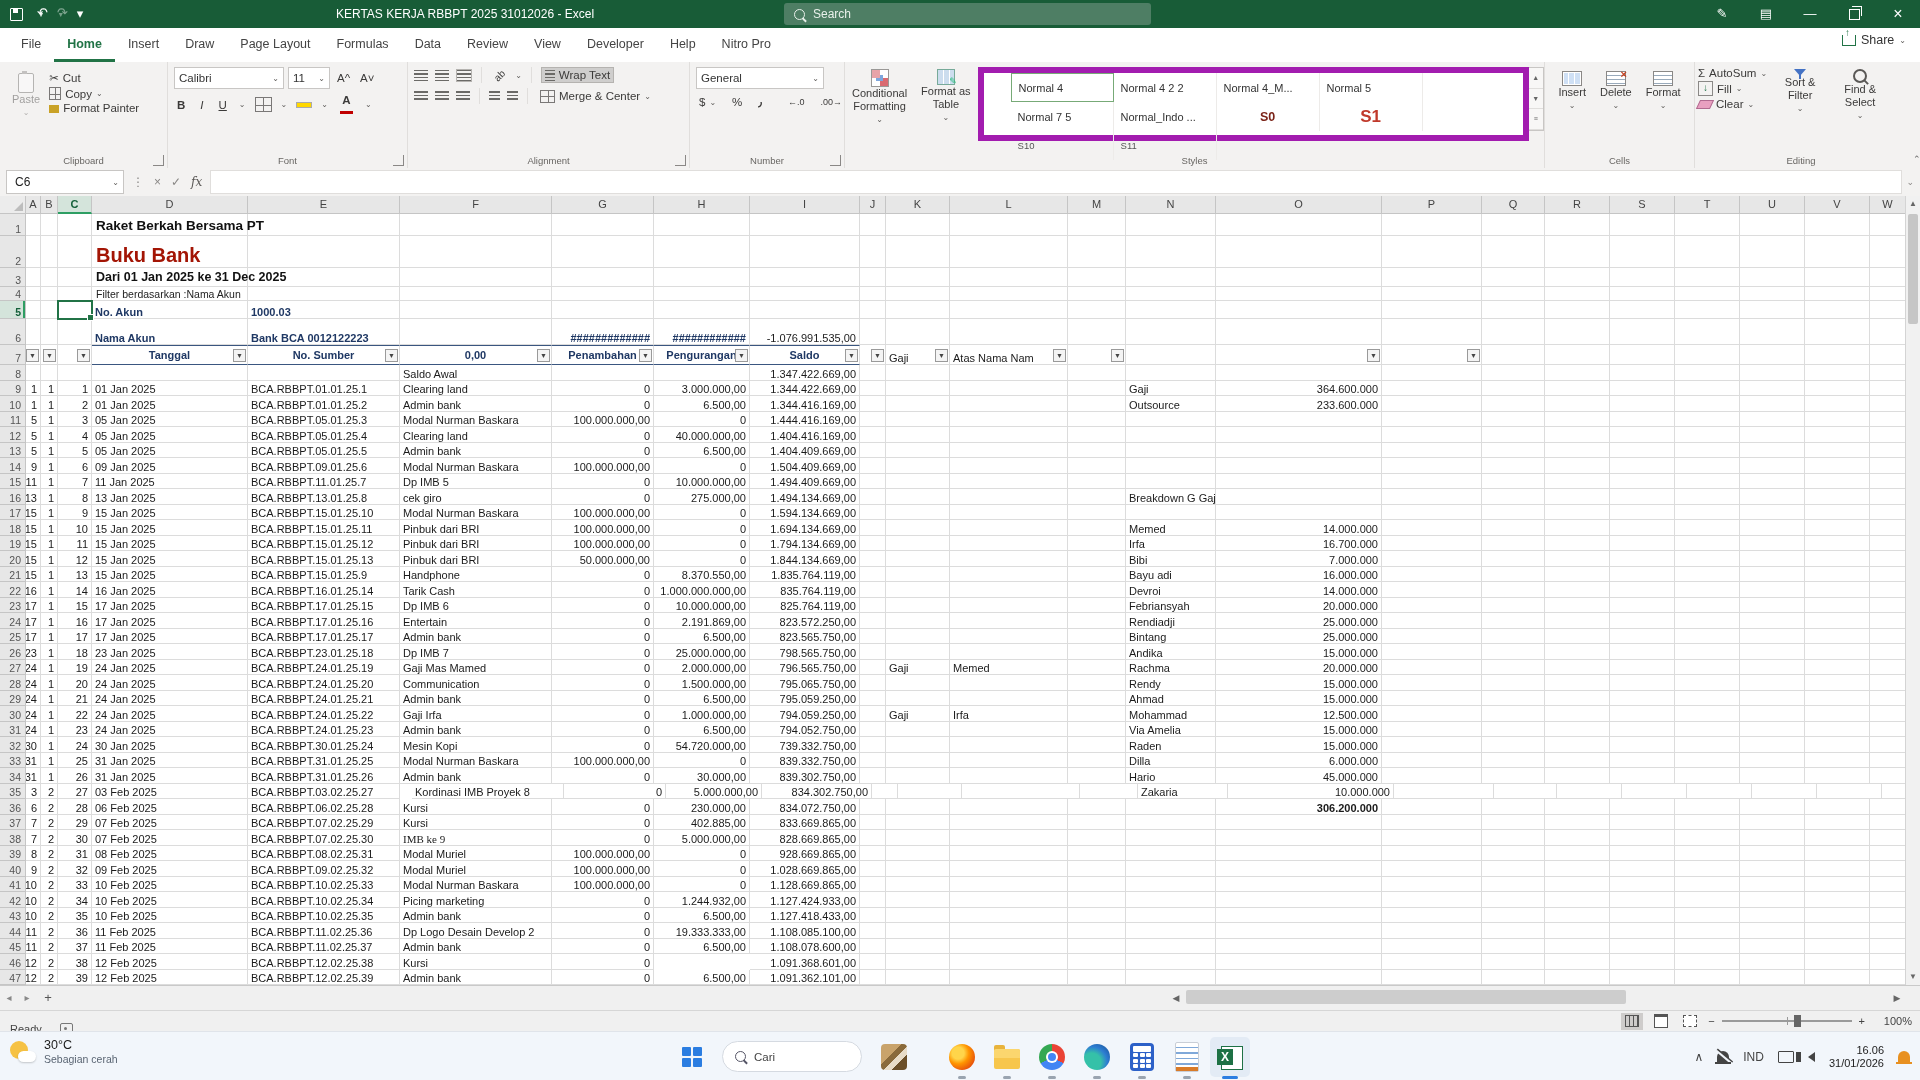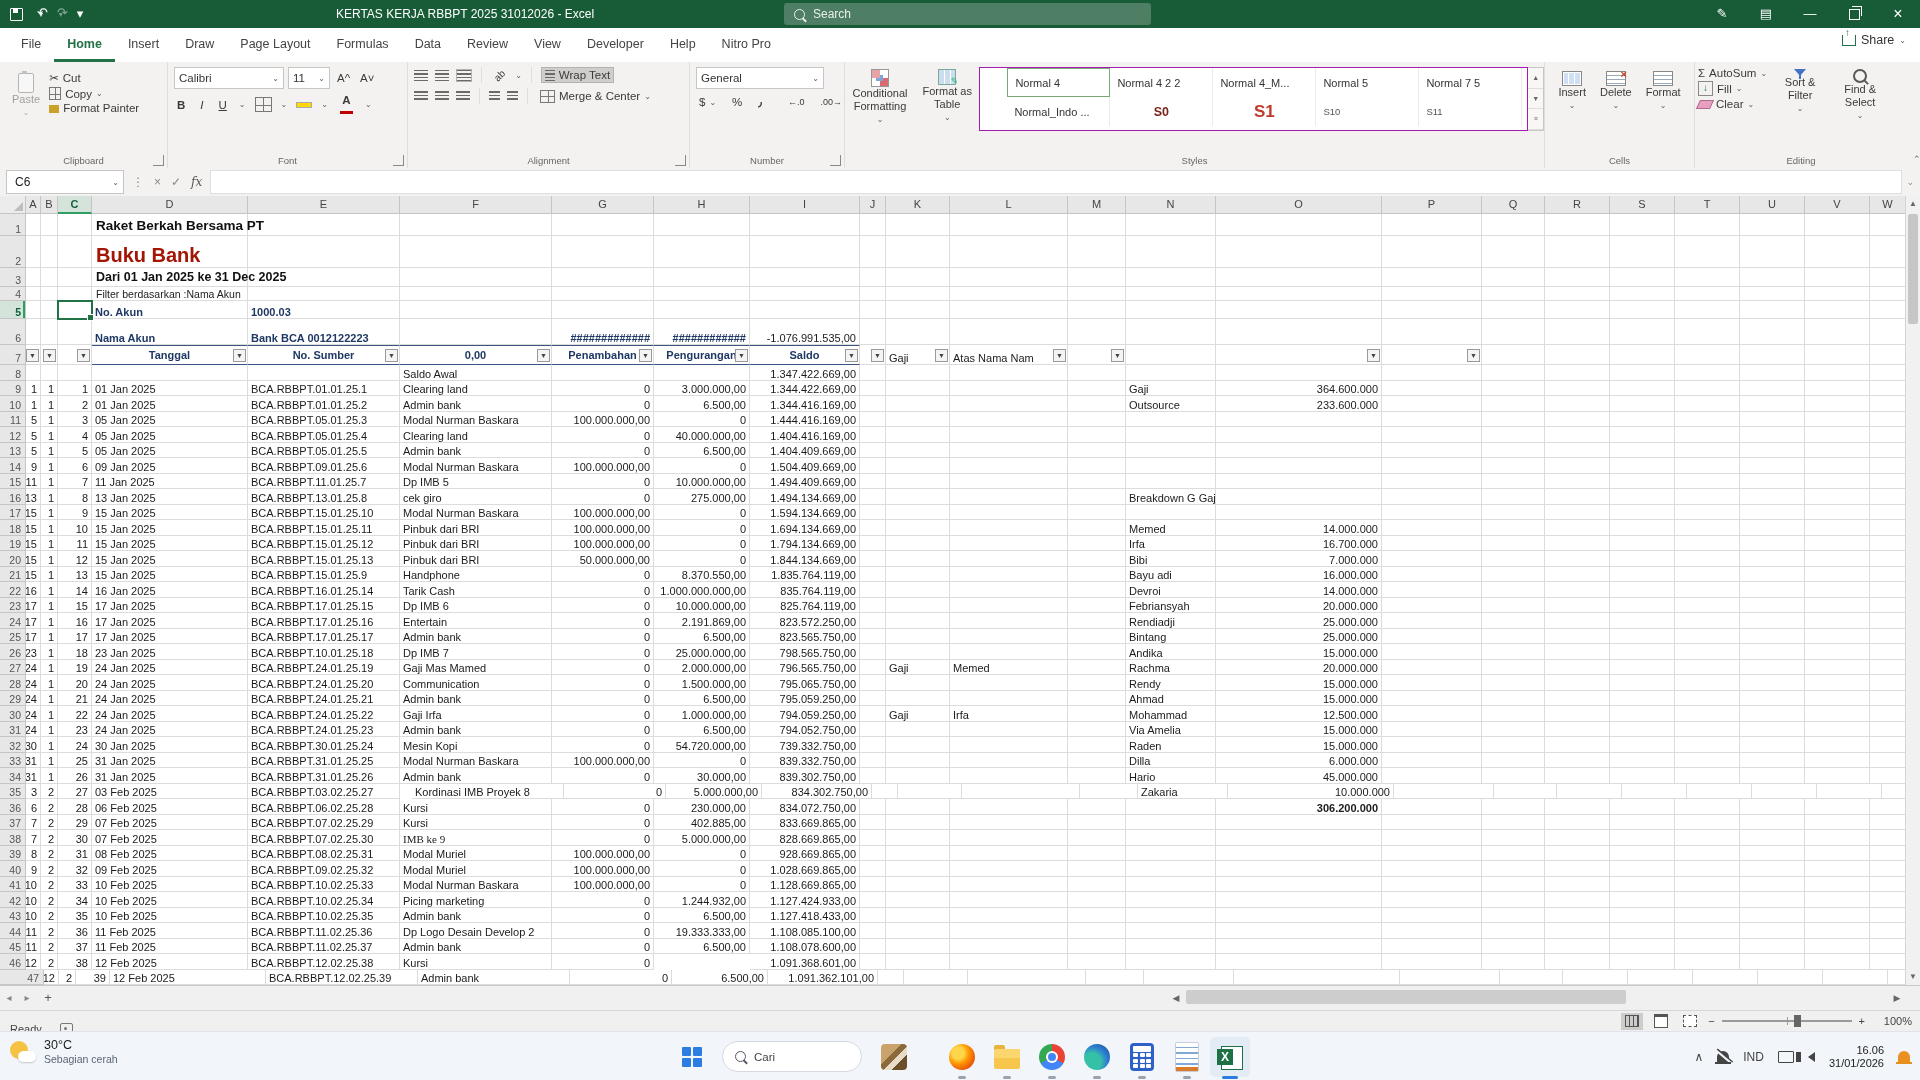--- a/index.html
+++ b/index.html
@@ -59,21 +59,21 @@
   .cellsico{width:18px;height:13px;border:1px solid #8a8886;display:inline-block;background:repeating-linear-gradient(#fff 0 3px,#9ab 3px 4px);position:relative;}
   .cellsico.ins{box-shadow:inset 0 0 0 1px #fff;background:repeating-linear-gradient(90deg,#cfe0f5 0 5px,#fff 5px 6px);}
   .cellsico.del:after{content:"×";position:absolute;right:-2px;top:-4px;color:#C43E1C;font-weight:bold;font-size:11px;}
   .eraser{width:12px;height:7px;background:#E8A0C0;transform:skewX(-25deg);display:inline-block;border:1px solid #b06a90;}
   .funnel{width:0;height:0;border-left:6px solid transparent;border-right:6px solid transparent;border-top:7px solid #4472C4;display:inline-block;position:relative;}
   .funnel:after{content:"";position:absolute;left:-1px;top:-7px;width:2px;height:10px;background:#4472C4;}
   .magb{width:10px;height:10px;border:2px solid #5a5856;border-radius:50%;display:inline-block;position:relative;}
   .magb:after{content:"";position:absolute;width:6px;height:2px;background:#5a5856;transform:rotate(45deg);left:8px;top:10px;}
   .filld{width:13px;height:13px;border:1px solid #8a8886;display:inline-block;text-align:center;line-height:12px;font-size:10px;color:#217346;}
   
-  #stylegal{background:#fff;border:1px solid #a21caf;height:62px;width:536px;margin-top:5px;display:flex;flex-wrap:wrap;align-content:flex-start;padding-left:27px;}
+  #stylegal{background:#fff;border:6px solid #a21caf;height:62px;width:536px;margin-top:5px;display:flex;flex-wrap:wrap;align-content:flex-start;padding-left:27px;}
   .stitem{width:103px;height:29px;border-right:1px solid #EDEBE9;box-sizing:border-box;font-size:11px;color:#333;display:flex;align-items:center;padding-left:7px;}
   .stitem.sel0{border:1.5px solid #7a7;background:#fff;}
   .st-s0{font-weight:bold;color:#7B2318;font-size:12.5px;justify-content:center;padding-left:0;}
   .st-s1{font-weight:bold;color:#C0392B;font-size:17px;justify-content:center;padding-left:0;}
   .st-small{font-size:9.5px;color:#555;}
   #galscroll{width:15px;height:62px;margin-top:5px;border:1px solid #C8C6C4;border-left:none;display:flex;flex-direction:column;background:#F8F7F6;}
   #galscroll div{flex:1;text-align:center;font-size:7px;color:#666;border-bottom:1px solid #E0DEDC;line-height:19px;}
   
   #fbar{position:absolute;left:0;top:168px;width:1920px;height:28px;background:#F3F2F1;border-bottom:1px solid #CFCDCB;display:flex;align-items:center;}
   #namebox{width:104px;height:22px;background:#fff;border:1px solid #C8C6C4;margin-left:6px;display:flex;align-items:center;justify-content:space-between;padding:0 4px 0 8px;font-size:12px;color:#222;}
@@ -1136,21 +1136,21 @@
       <div class="cell" style="width: 65px;"></div>
       <div class="cell" style="width: 65px;"></div>
       <div class="cell" style="width: 36px;"></div>
     </div>
     <div class="grow" style="height: 15.5px;">
       <div class="gut" style="width: 26px;">26</div>
       <div class="cell tr" style="width: 15px;">23</div>
       <div class="cell tr" style="width: 17px;">1</div>
       <div class="cell tr" style="width: 34px;">18</div>
       <div class="cell" style="width: 156px;">23 Jan 2025</div>
-      <div class="cell" style="width: 152px;">BCA.RBBPT.10.01.25.18</div>
+      <div class="cell" style="width: 152px;">BCA.RBBPT.23.01.25.18</div>
       <div class="cell" style="width: 152px;">Dp IMB 7</div>
       <div class="cell tr" style="width: 102px;">0</div>
       <div class="cell tr" style="width: 96px;">25.000.000,00</div>
       <div class="cell tr" style="width: 110px;">798.565.750,00</div>
       <div class="cell" style="width: 26px;"></div>
       <div class="cell" style="width: 64px;"></div>
       <div class="cell" style="width: 118px;"></div>
       <div class="cell" style="width: 58px;"></div>
       <div class="cell" style="width: 90px;">Andika</div>
       <div class="cell tr" style="width: 166px;">15.000.000</div>
@@ -1677,21 +1677,21 @@
       <div class="cell" style="width: 100px;"></div>
       <div class="cell" style="width: 63px;"></div>
       <div class="cell" style="width: 65px;"></div>
       <div class="cell" style="width: 65px;"></div>
       <div class="cell" style="width: 65px;"></div>
       <div class="cell" style="width: 65px;"></div>
       <div class="cell" style="width: 65px;"></div>
       <div class="cell" style="width: 36px;"></div>
     </div>
     <div class="grow" style="height: 15.5px;">
-      <div class="gut" style="width: 44px; padding-left: 16px;">47</div>
+      <div class="gut" style="width: 26px; padding-left: 16px;">47</div>
       <div class="cell tr" style="width: 15px;">12</div>
       <div class="cell tr" style="width: 17px;">2</div>
       <div class="cell tr" style="width: 34px;">39</div>
       <div class="cell" style="width: 156px;">12 Feb 2025</div>
       <div class="cell" style="width: 152px;">BCA.RBBPT.12.02.25.39</div>
       <div class="cell" style="width: 152px;">Admin bank</div>
       <div class="cell tr" style="width: 102px;">0</div>
       <div class="cell tr" style="width: 96px;">6.500,00</div>
       <div class="cell tr" style="width: 110px;">1.091.362.101,00</div>
       <div class="cell" style="width: 26px;"></div>

